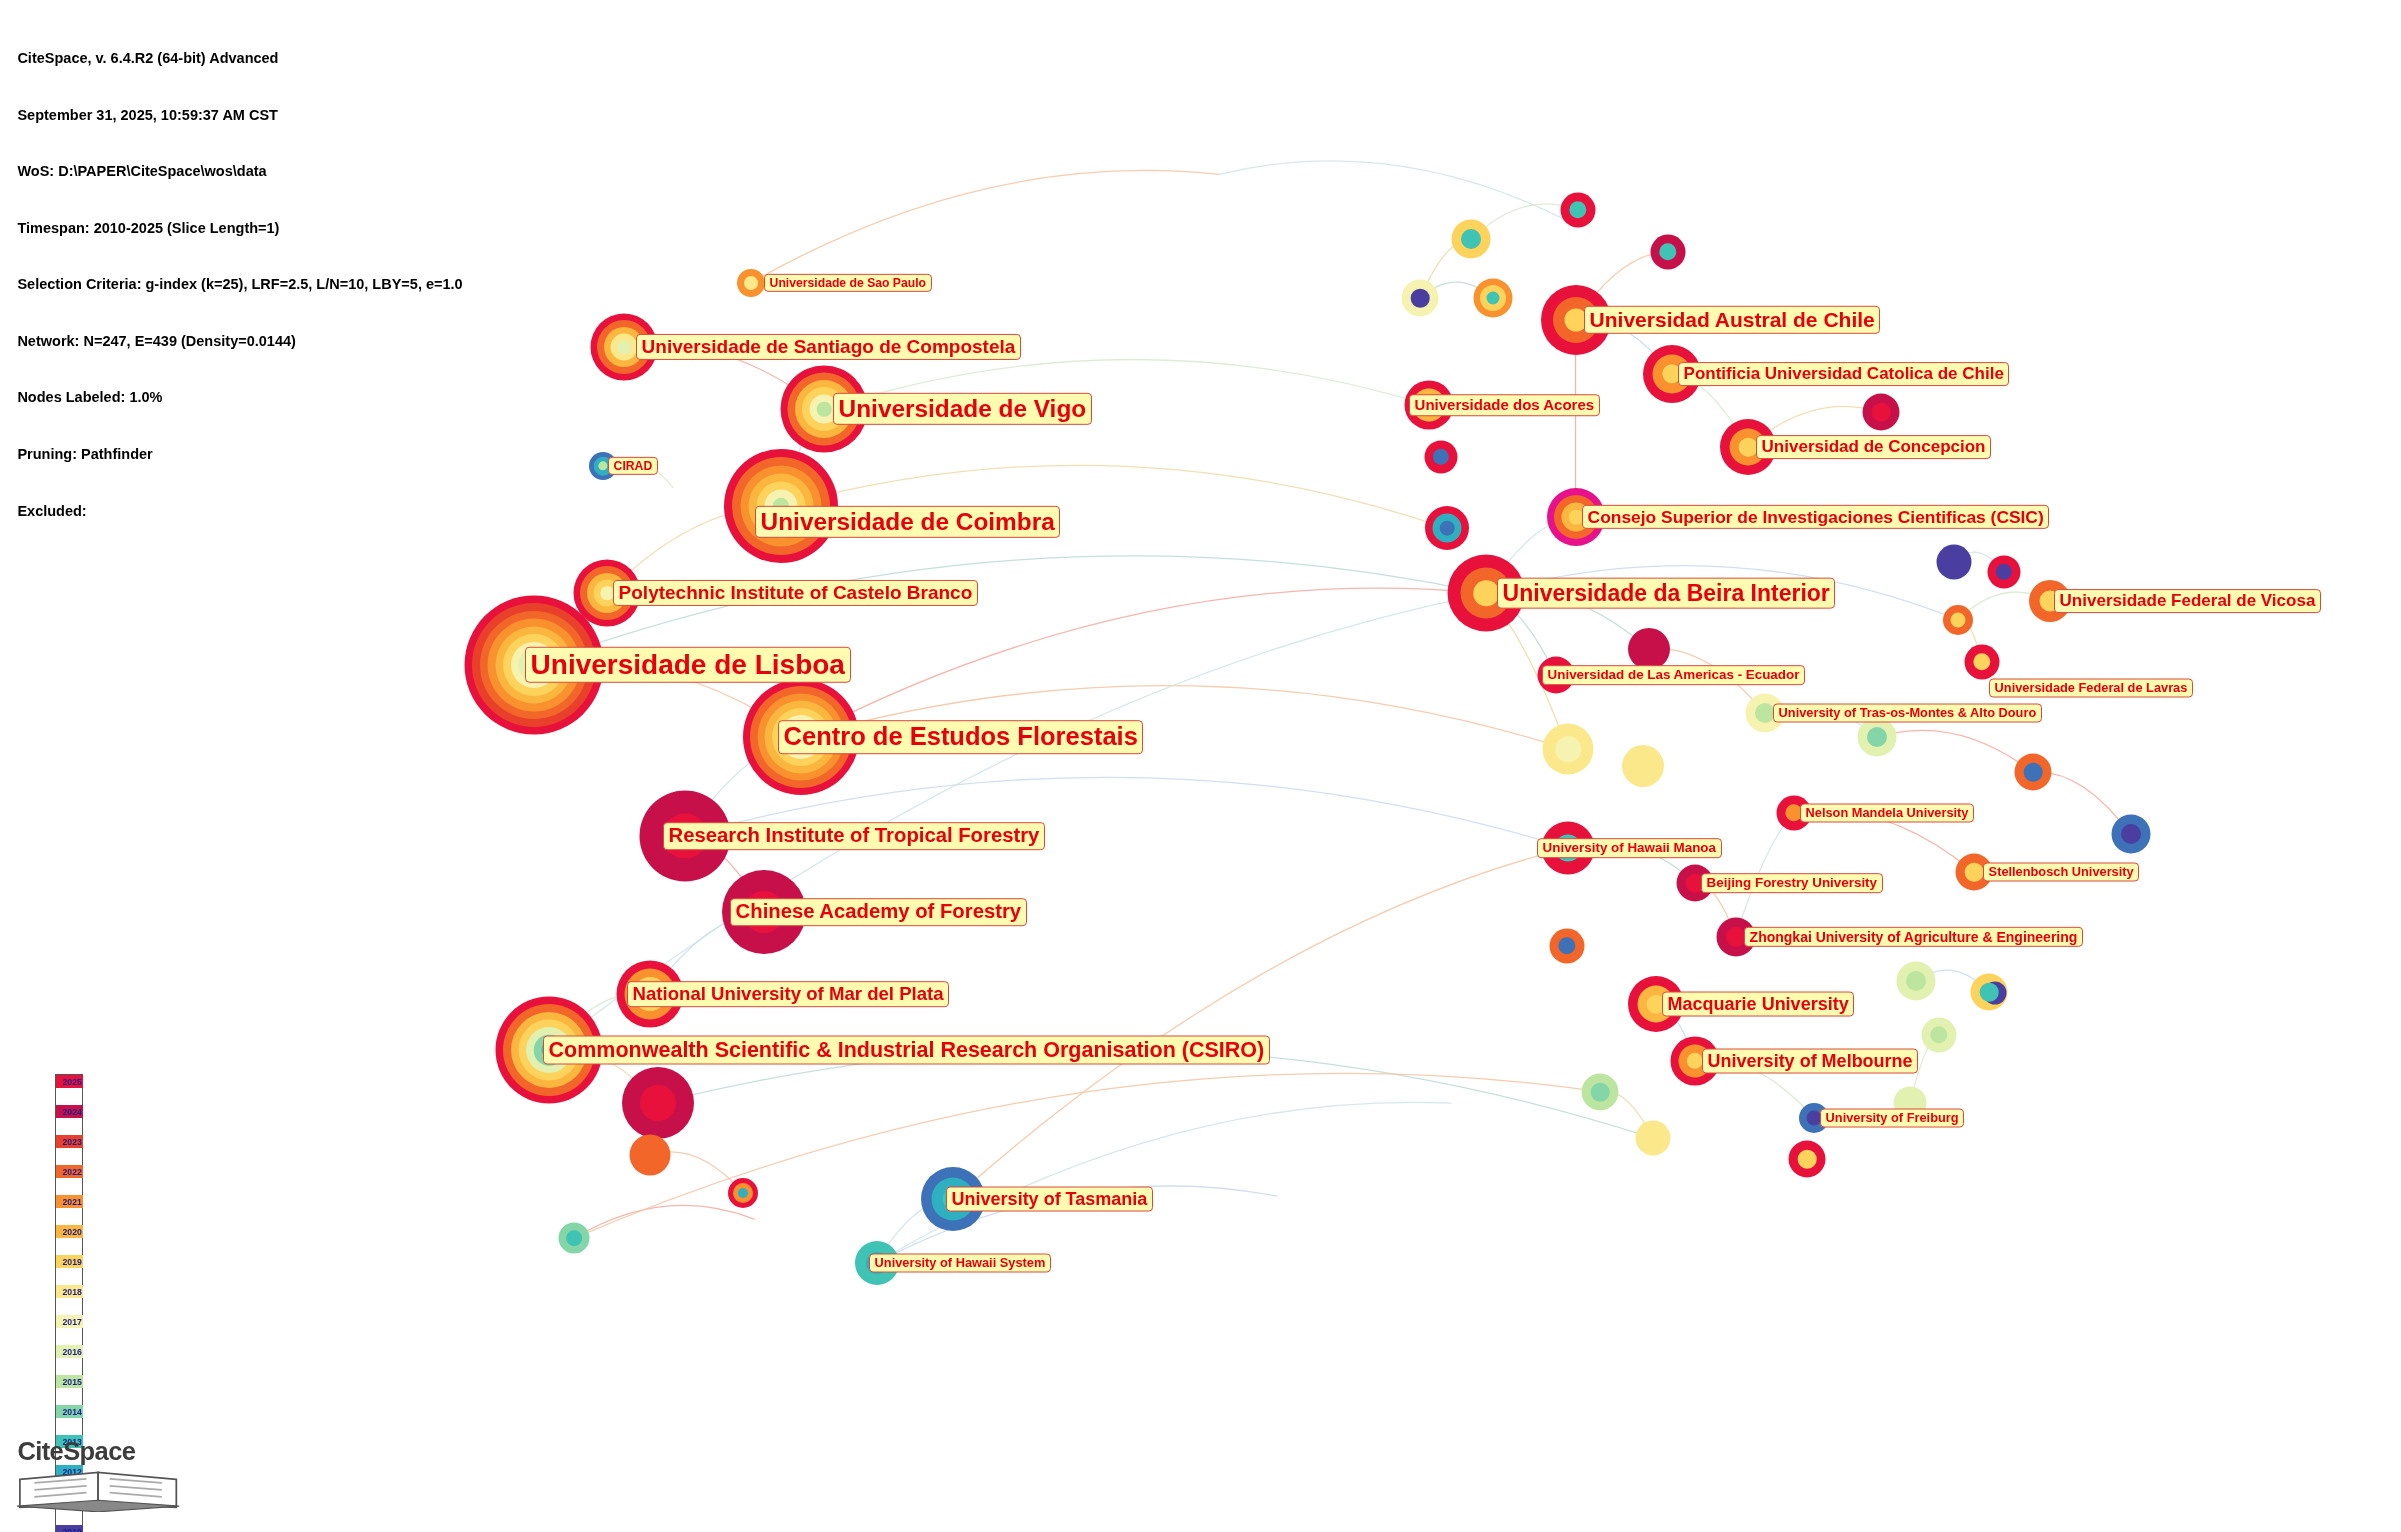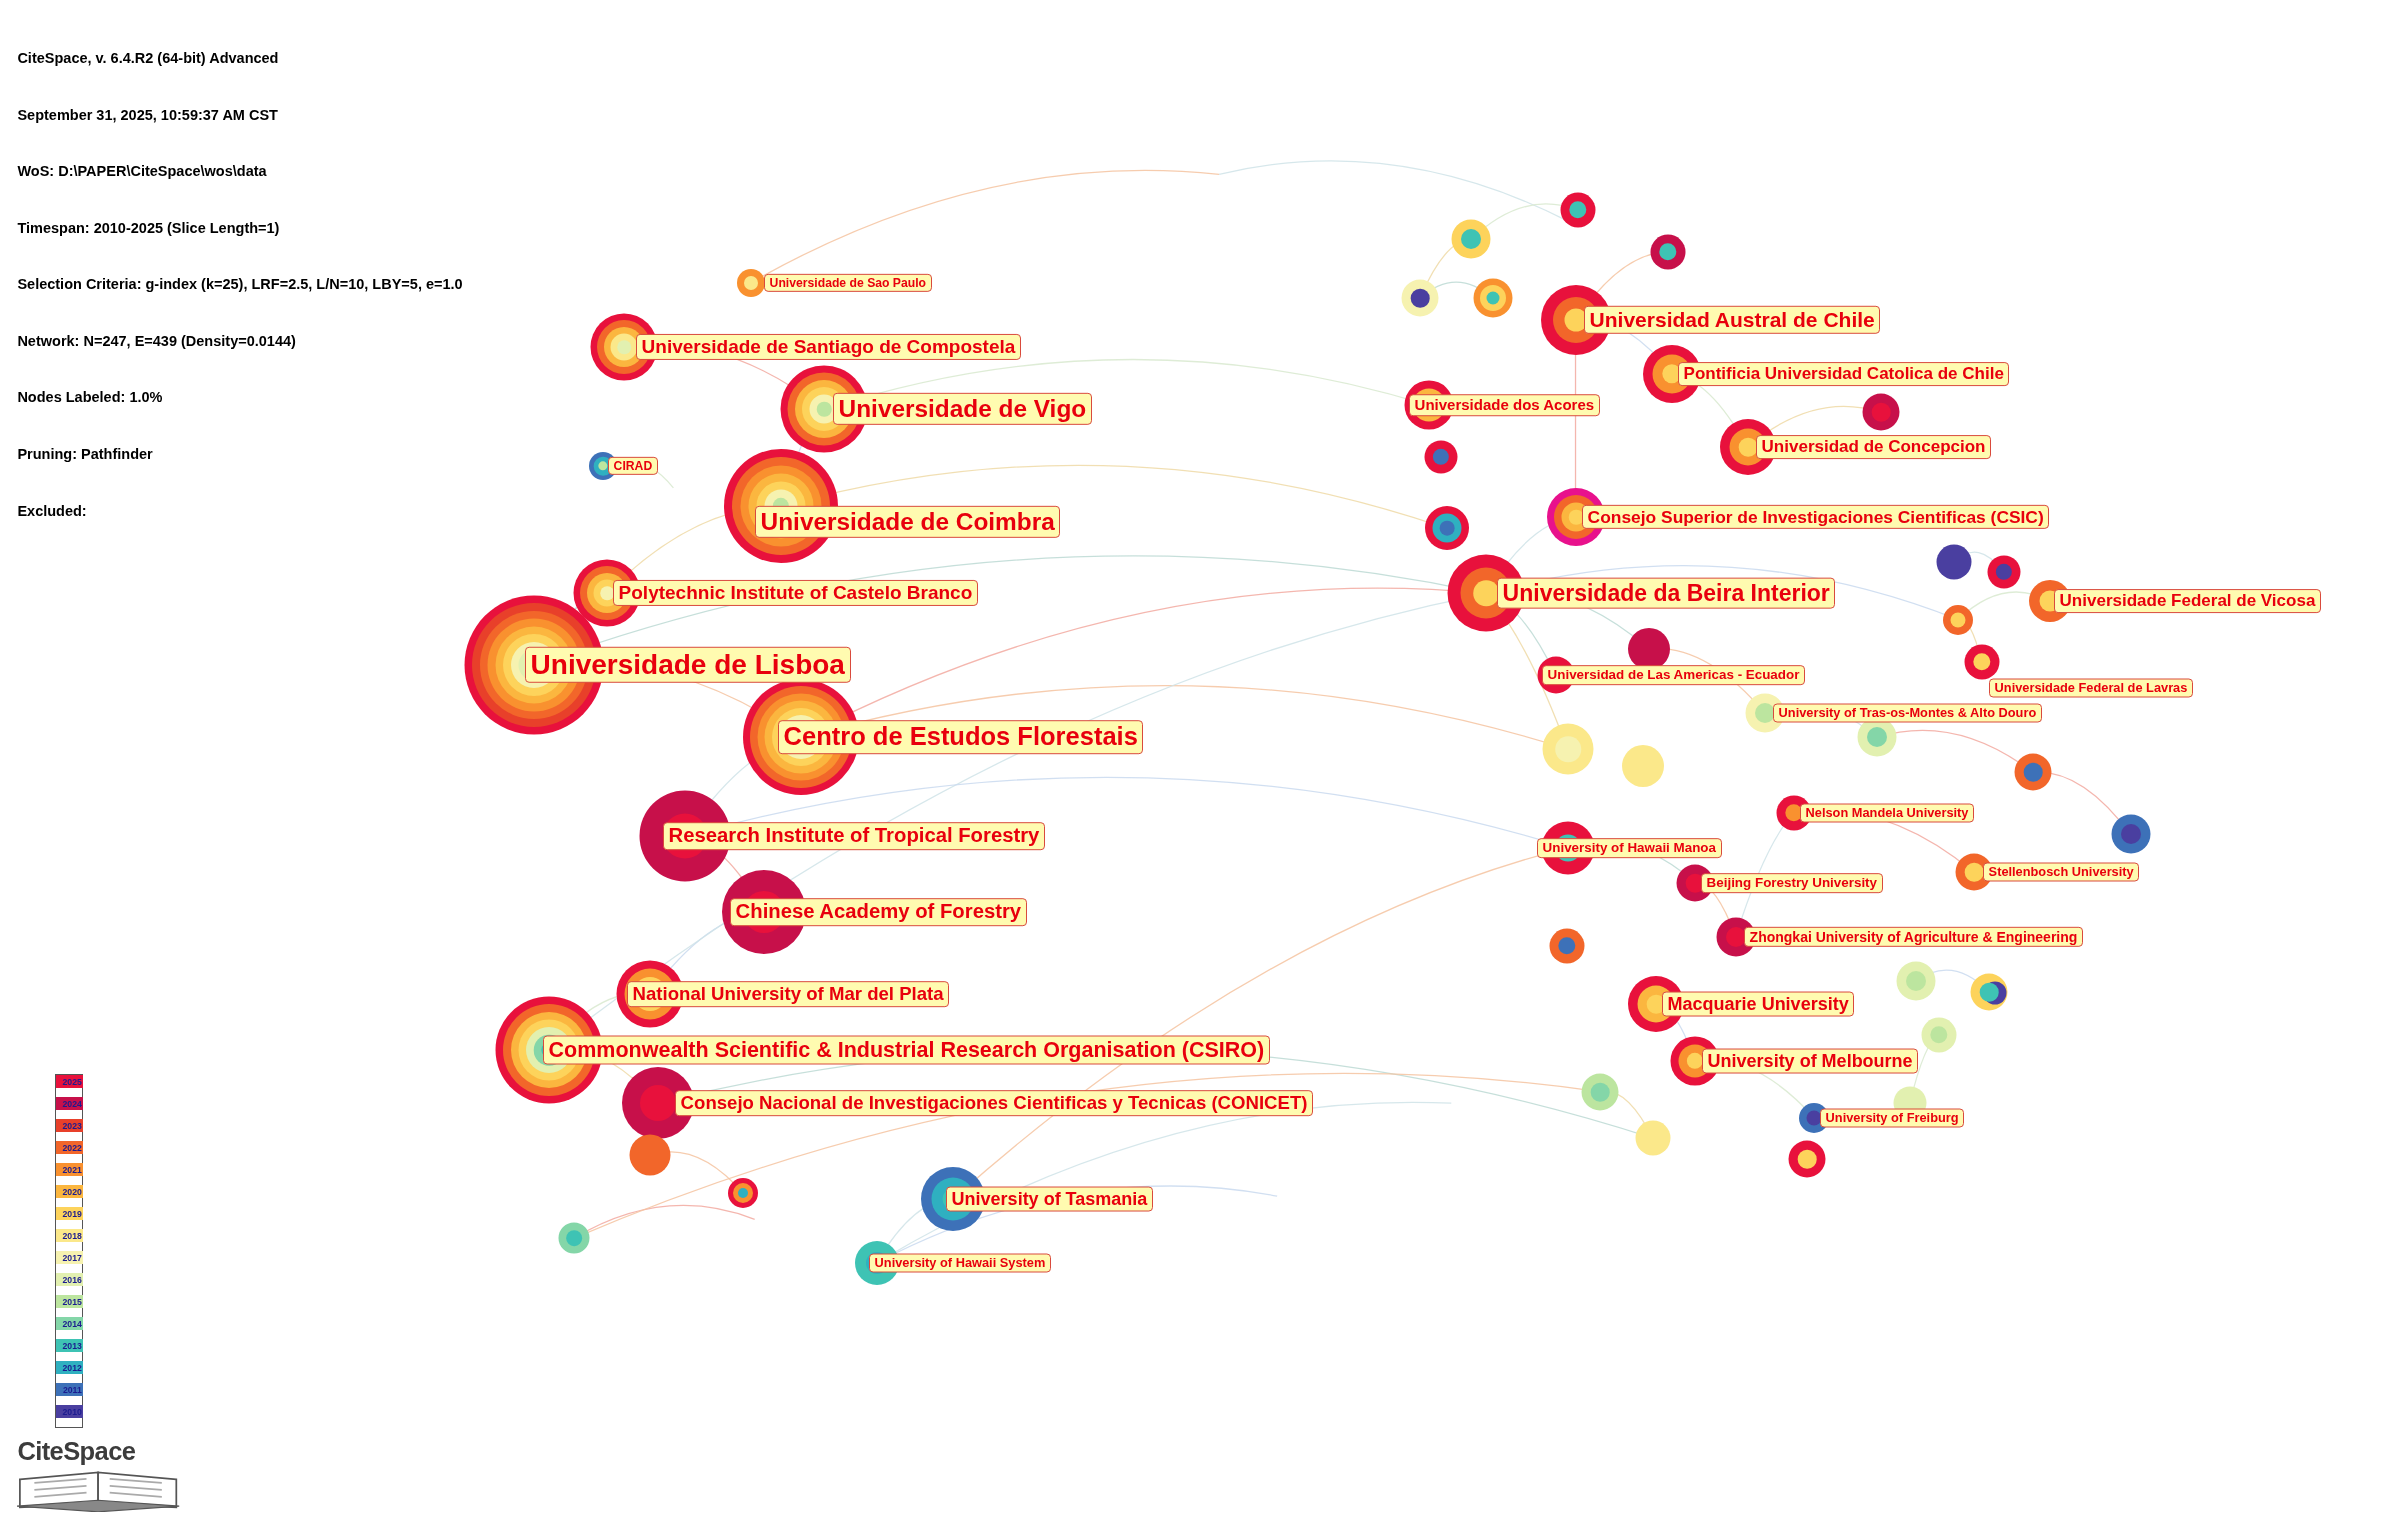--- a/index.html
+++ b/index.html
@@ -46,21 +46,21 @@
     line-height:1.15;
   }
 
   
   #legend {
     position:absolute; left:55px; top:1074px;
     width:28px;
     border:0.6px solid #555;
     box-sizing:border-box;
   }
-  .legend-row { position:relative; height:22px; }
+  .legend-row { position:relative; height:30px; }
   .legend-row .sw { position:absolute; left:0; top:0; width:27px; height:13.4px; }
   .legend-row .yr {
     position:absolute; left:0; top:0; width:27px; height:13.4px;
     font-size:8.7px; color:#1b1b8f; font-weight:bold;
     display:flex; align-items:center; justify-content:flex-end;
     padding-right:1.2px; box-sizing:border-box;
   }
 
   
   #logo { position:absolute; left:17.4px; top:1437px; width:174px; height:75px; }
@@ -210,21 +210,20 @@
     <div class="node" style="width: 107px; height: 107px; left: 549px; top: 1050px; background: rgb(232, 17, 60); z-index: 10;"></div>
     <div class="node" style="width: 92px; height: 92px; left: 549px; top: 1050px; background: rgb(242, 102, 42); z-index: 11;"></div>
     <div class="node" style="width: 76px; height: 76px; left: 549px; top: 1050px; background: rgb(251, 182, 63); z-index: 12;"></div>
     <div class="node" style="width: 61px; height: 61px; left: 549px; top: 1050px; background: rgb(253, 211, 91); z-index: 13;"></div>
     <div class="node" style="width: 46px; height: 46px; left: 549px; top: 1050px; background: rgb(226, 240, 176); z-index: 14;"></div>
     <div class="node" style="width: 30.5px; height: 30.5px; left: 549px; top: 1050px; background: rgb(132, 214, 168); z-index: 15;"></div>
     <div class="node" style="width: 15.3px; height: 15.3px; left: 549px; top: 1050px; background: rgb(62, 195, 180); z-index: 16;"></div>
     <div class="label" style="left: 543px; top: 1050px; font-size: 21.5px; z-index: 500;">Commonwealth Scientific &amp; Industrial Research Organisation (CSIRO)</div>
     <div class="node" style="width: 72px; height: 72px; left: 658px; top: 1103px; background: rgb(199, 16, 74); z-index: 10;"></div>
     <div class="node" style="width: 36px; height: 36px; left: 658px; top: 1103px; background: rgb(232, 17, 60); z-index: 11;"></div>
-    <div class="label" style="left: 675px; top: 1103px; font-size: 18.6px; z-index: 500;">Consejo Nacional de Investigaciones Cientificas y Tecnicas (CONICET)</div>
     <div class="node" style="width: 41px; height: 41px; left: 650px; top: 1155px; background: rgb(242, 102, 42); z-index: 10;"></div>
     <div class="node" style="width: 30px; height: 30px; left: 743px; top: 1193px; background: rgb(232, 17, 60); z-index: 10;"></div>
     <div class="node" style="width: 20px; height: 20px; left: 743px; top: 1193px; background: rgb(249, 145, 47); z-index: 11;"></div>
     <div class="node" style="width: 10px; height: 10px; left: 743px; top: 1193px; background: rgb(47, 176, 192); z-index: 12;"></div>
     <div class="node" style="width: 64px; height: 64px; left: 953px; top: 1199px; background: rgb(61, 113, 184); z-index: 10;"></div>
     <div class="node" style="width: 43px; height: 43px; left: 953px; top: 1199px; background: rgb(47, 176, 192); z-index: 11;"></div>
     <div class="node" style="width: 21px; height: 21px; left: 953px; top: 1199px; background: rgb(62, 195, 180); z-index: 12;"></div>
     <div class="label" style="left: 946px; top: 1199px; font-size: 18px; z-index: 500;">University of Tasmania</div>
     <div class="node" style="width: 31px; height: 31px; left: 574px; top: 1238px; background: rgb(132, 214, 168); z-index: 10;"></div>
     <div class="node" style="width: 15.7px; height: 15.7px; left: 574px; top: 1238px; background: rgb(62, 195, 180); z-index: 11;"></div>

